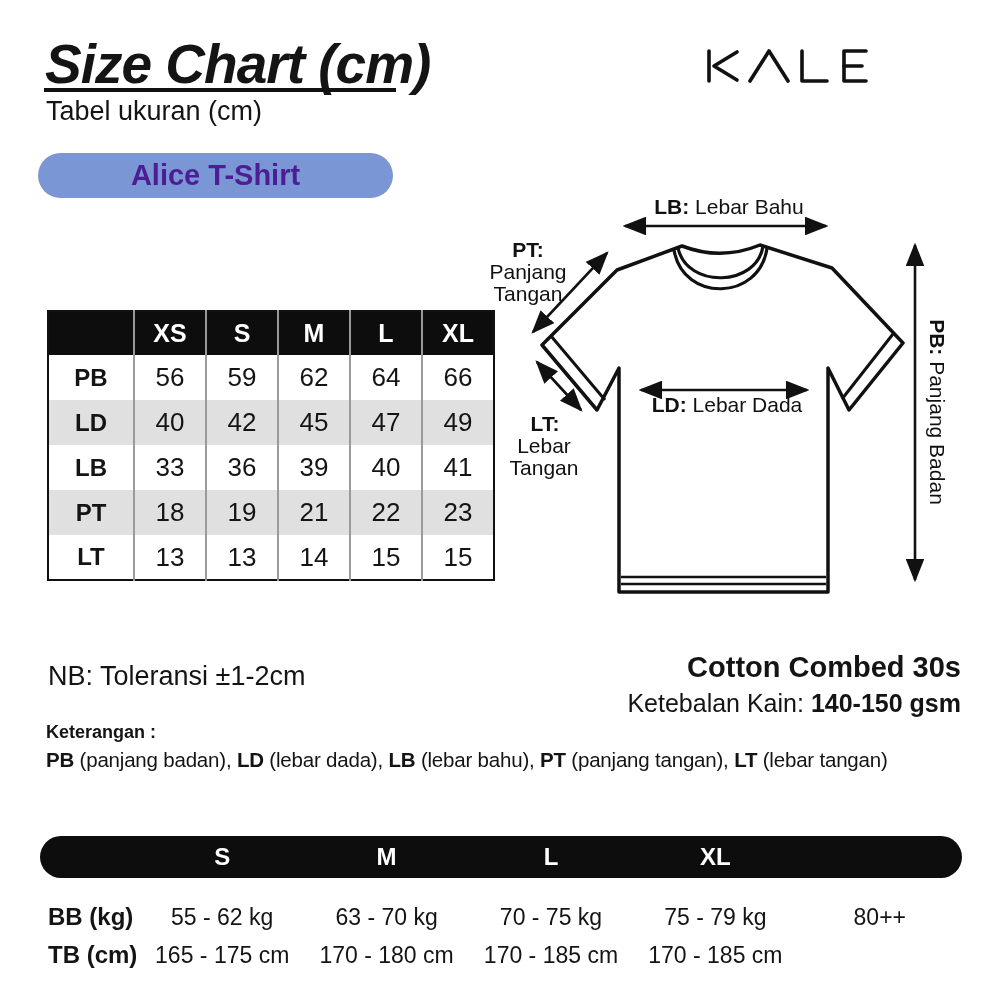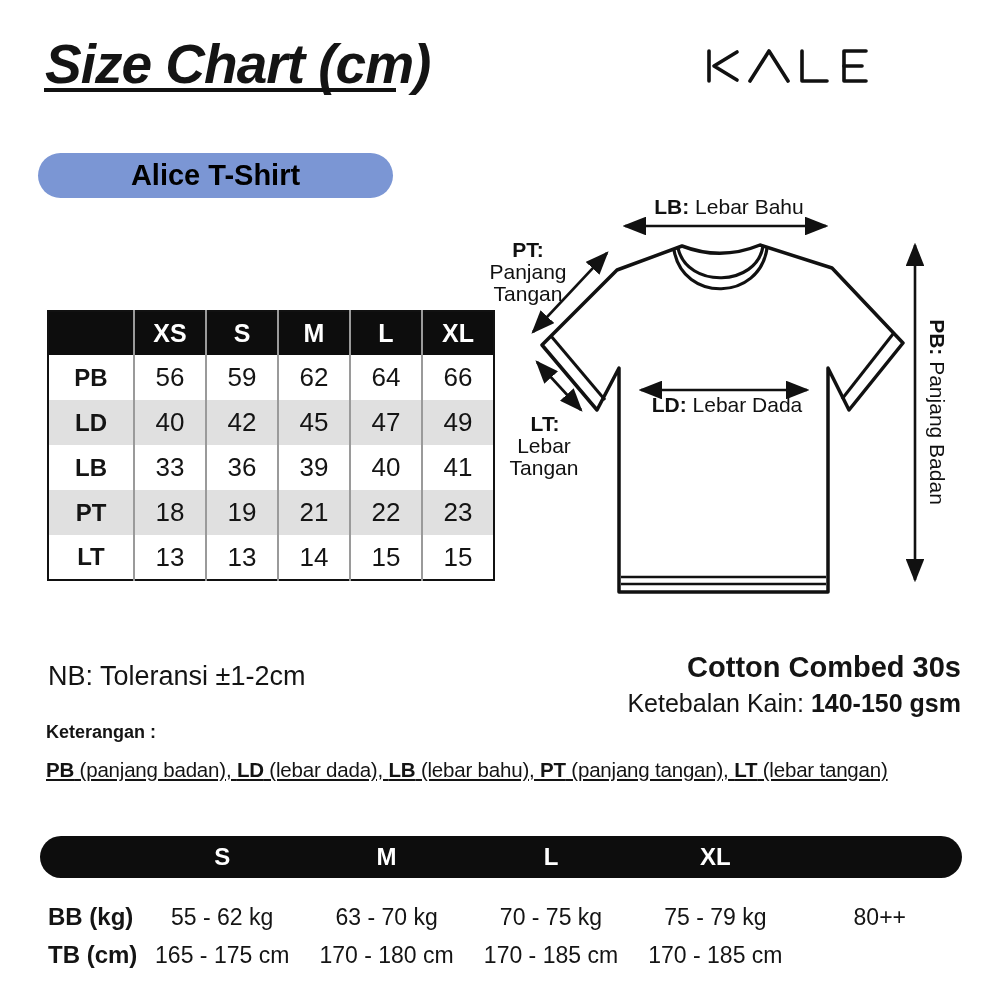--- a/index.html
+++ b/index.html
@@ -8,21 +8,21 @@
 
   
   .title { position:absolute; left:45px; top:32px; font-size:55px; font-weight:700; font-style:italic; letter-spacing:-1px; }
   .title-underline { position:absolute; left:44px; top:88px; width:352px; height:4px; background:#111; }
   .subtitle { position:absolute; left:46px; top:96px; font-size:27px; }
   .brand { position:absolute; left:706px; top:47px; }
   .sr { position:absolute; width:1px; height:1px; overflow:hidden; clip:rect(0 0 0 0); }
   .pill {
     position:absolute; left:38px; top:153px; width:355px; height:45px;
     background:#7b96d4; border-radius:23px; display:flex; align-items:center; justify-content:center;
-    color:#000000; font-size:29px; font-weight:700;
+    color:#4c1d95; font-size:29px; font-weight:700;
   }
 
   
   .size-table { position:absolute; left:47px; top:310px; border-collapse:collapse; table-layout:fixed;
     border:2.5px solid #111; }
   .size-table td { text-align:center; vertical-align:middle; font-size:26px; border-left:2px solid #9a9a9a; }
   .size-table td:first-child { border-left:none; }
   .size-table tr { height:45px;padding-left:28px; }
   .size-table tr.head { height:44px; }
   .size-table tr.head td { background:#0d0d0d; color:#fff; font-weight:700; font-size:25px; }
@@ -34,39 +34,40 @@
   .diagram text { font-family:"Liberation Sans", sans-serif; fill:#111; font-size:21px; }
   .diagram .b { font-weight:700; }
 
   
   .nb-note { position:absolute; left:48px; top:649px; font-size:27px;margin-top:12px; }
   .fabric { position:absolute; left:521px; top:651px; width:440px; text-align:right; }
   .fabric .l1 { font-size:29px; font-weight:700; }
   .fabric .l2 { font-size:25px; margin-top:5px; }
   .legend { position:absolute; left:46px; top:722px; width:920px; }
   .legend h3 { font-size:18px; font-weight:700; }
-  .legend p { margin-top:15px; font-size:20.5px; letter-spacing:-0.2px;text-decoration:underline; }
+  .legend p { margin-top:5px; font-size:20.5px; letter-spacing:-0.2px; }
 
   
   .fit-pill { position:absolute; left:40px; top:836px; width:922px; height:42px;
     background:#0d0d0d; border-radius:21px; display:grid;
     grid-template-columns:100px repeat(5,1fr); align-items:center; }
   .fit-pill .hc { text-align:center; color:#fff; font-weight:700; font-size:24px; }
   .fit-body { position:absolute; left:40px; top:898px; width:922px; display:grid;
     grid-template-columns:100px repeat(5,1fr); grid-auto-rows:38px; align-items:center; }
   .fit-body .rl { font-weight:700; font-size:24px; padding-left:8px; white-space:nowrap; }
   .fit-body .v { text-align:center; font-size:23px; }
 </style>
 </head>
 <body>
 
 <div class="page">
 
   <div class="title">Size Chart (cm)</div>
   <div class="title-underline"></div>
+  <div class="subtitle">Tabel ukuran (cm)</div>
 
   <div class="brand">
     <span class="sr">KALE</span>
     <svg width="182" height="38" viewBox="0 0 182 38">
       <g fill="none" stroke="#111" stroke-width="3.6" stroke-linecap="round" stroke-linejoin="round">
         <path d="M3,4 V34"></path>
         <path d="M31,5 L8,19 L31,33"></path>
         <path d="M44,34 L63,4 L82,34"></path>
         <path d="M96,4 V34 H121"></path>
         <path d="M160,4 H138 V34 H160"></path>

